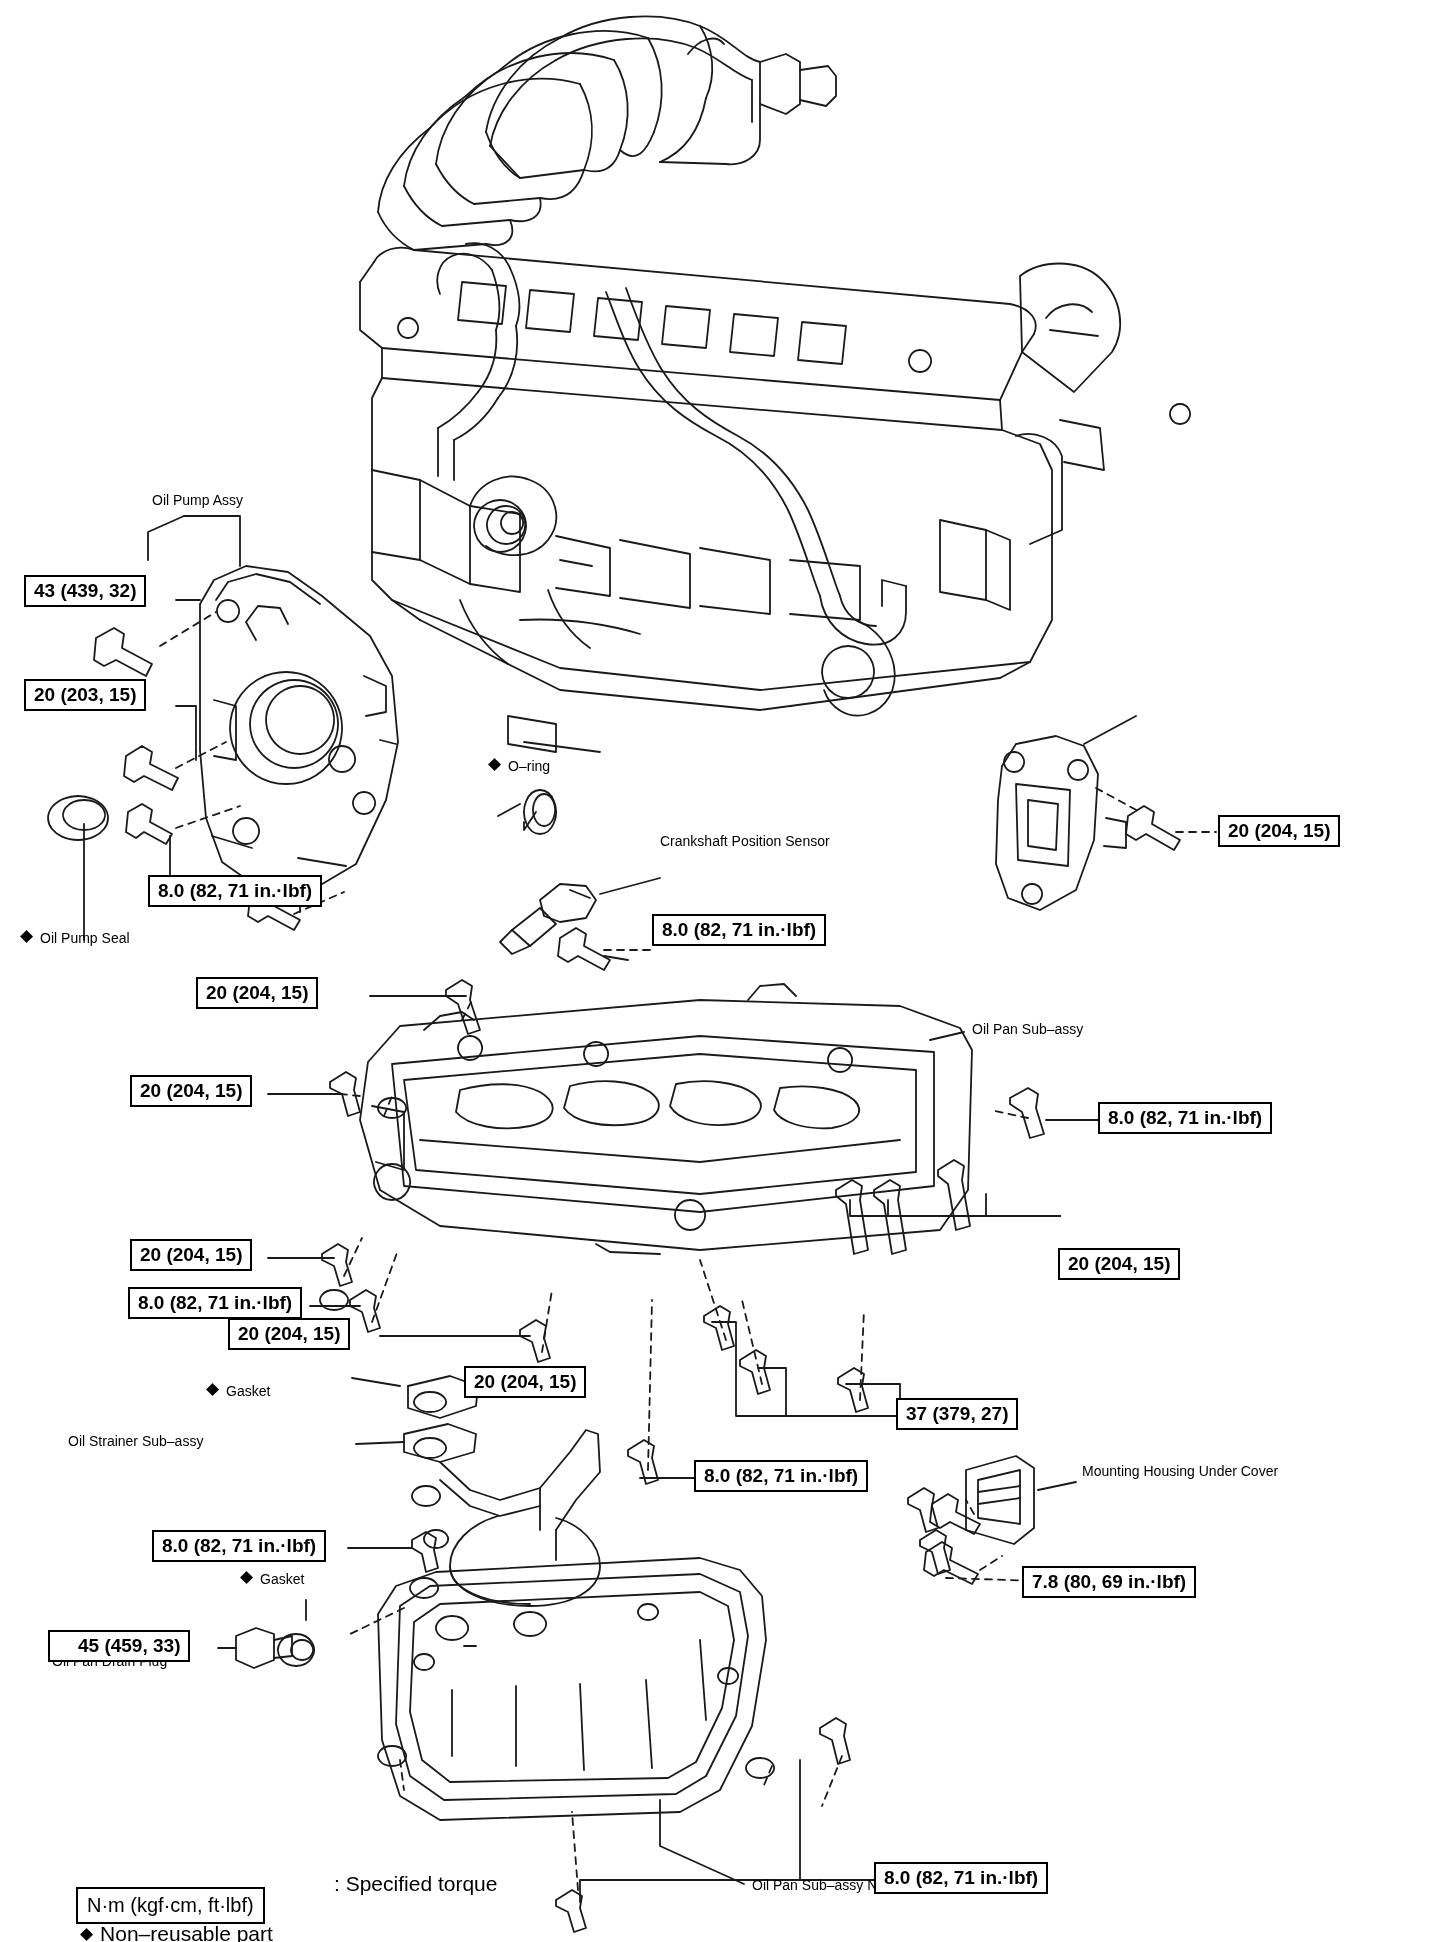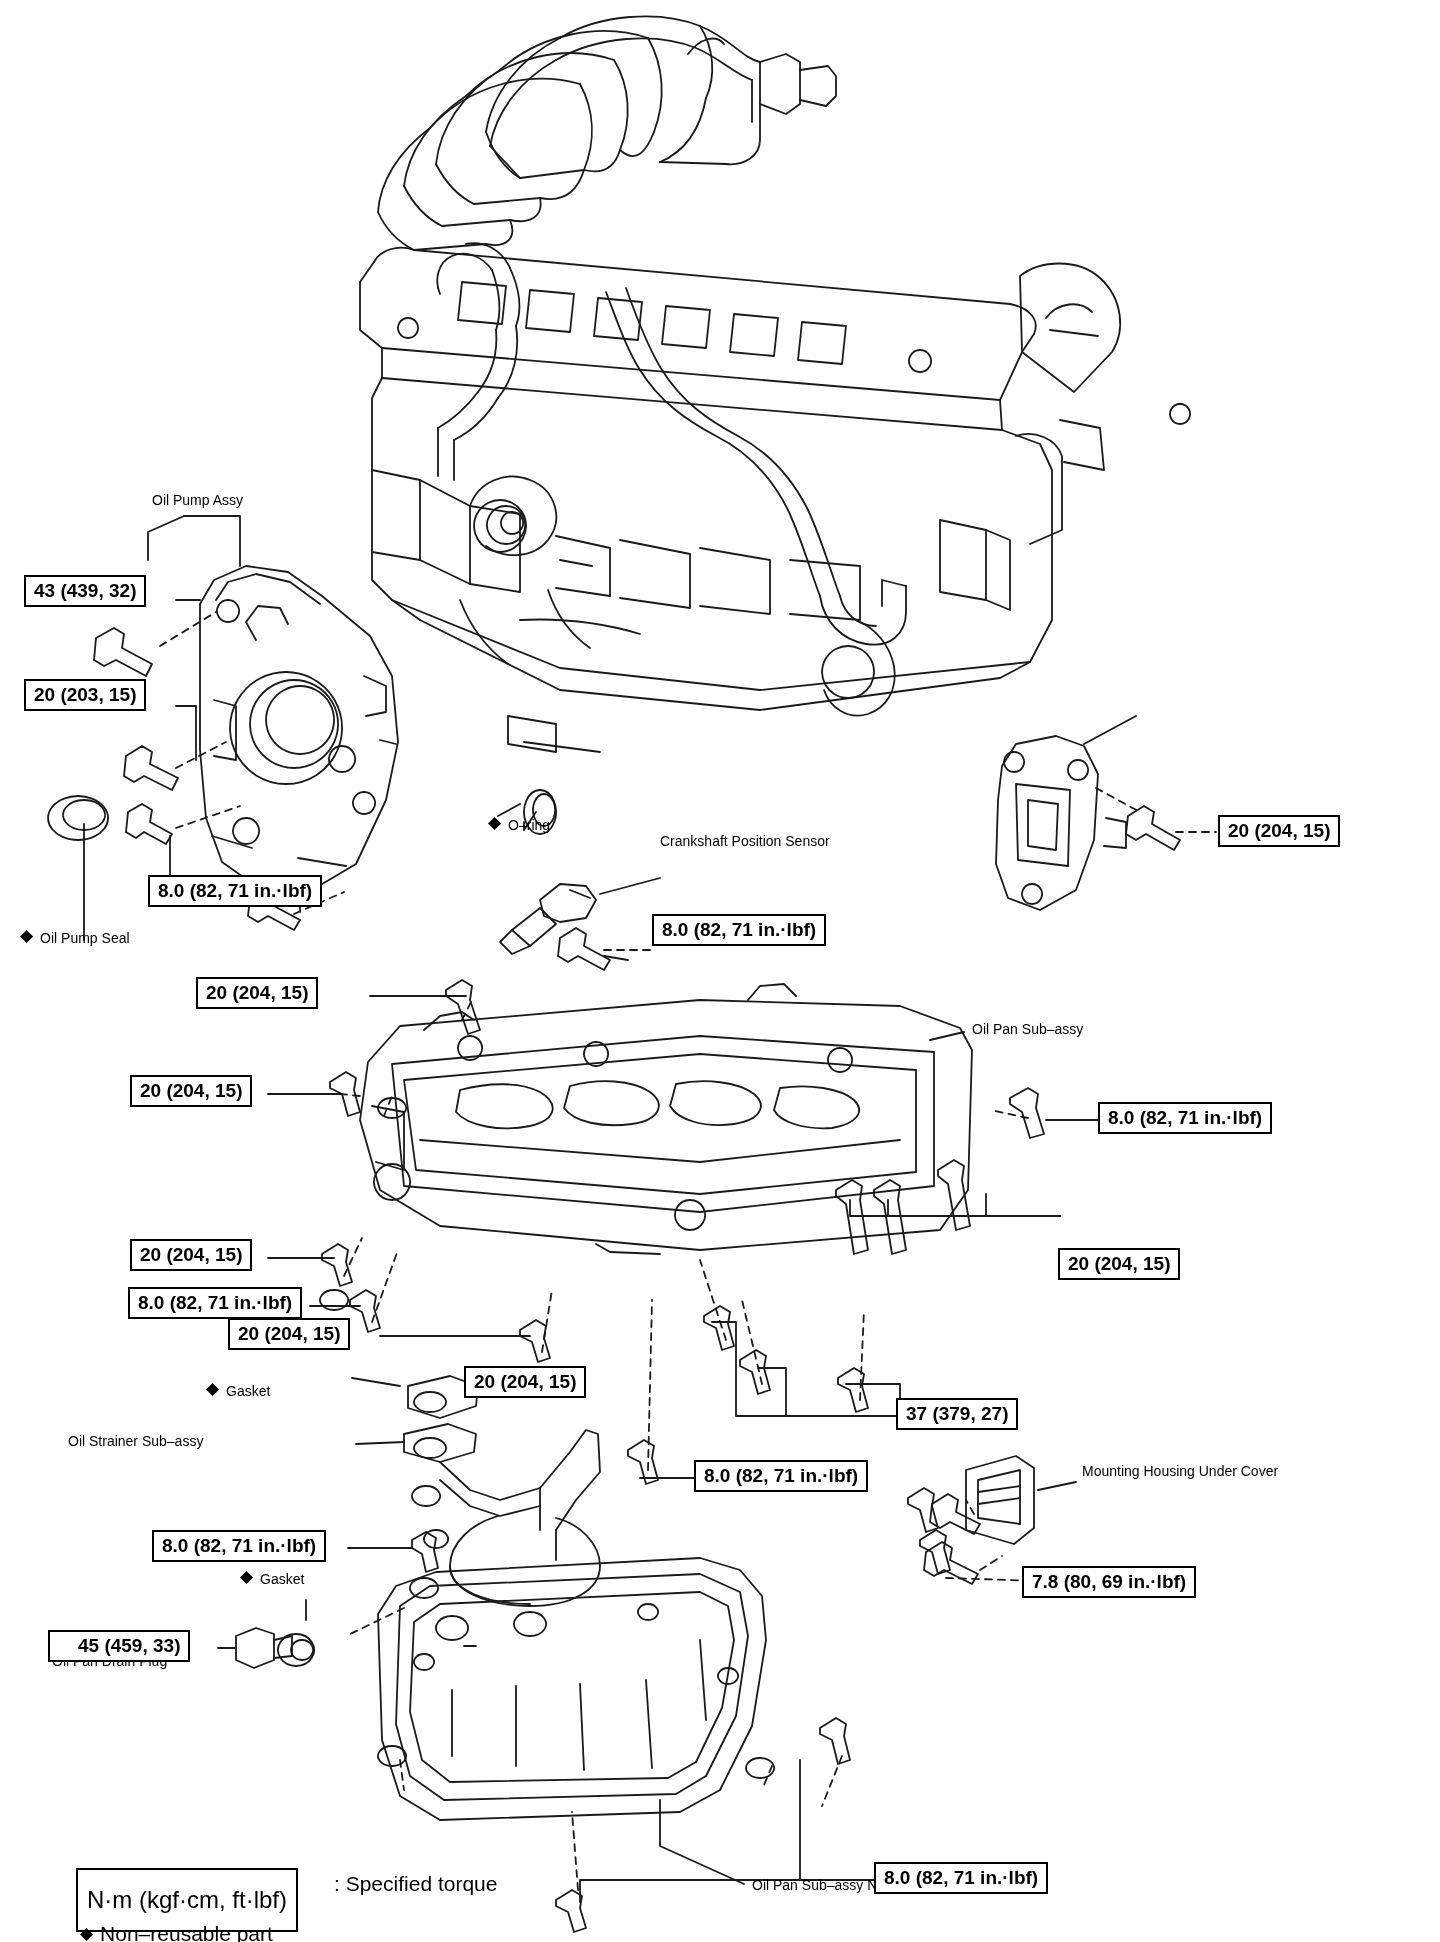--- a/index.html
+++ b/index.html
@@ -3,21 +3,21 @@
 <meta charset="utf-8">
 <style>
   html,body{margin:0;padding:0;background:#ffffff;}
   body{width:1440px;height:1942px;position:relative;font-family:"Liberation Sans",sans-serif;color:#000;}
   #sheet{position:absolute;left:0;top:0;width:1440px;height:1942px;overflow:hidden;}
   svg.art{position:absolute;left:0;top:0;width:1440px;height:1942px;}
   .lbl{position:absolute;font-size:14px;line-height:26px;white-space:nowrap;color:#000;}
   .lbl.two{white-space:normal;}
   .torque{position:absolute;border:2px solid #000;background:#fff;font-size:19px;font-weight:bold;
           padding:4px 8px;white-space:nowrap;line-height:20px;text-align:right;}
-  .legendbox{position:absolute;border:2px solid #000;background:#fff;font-size:24px;padding:16px 9px;white-space:nowrap;}
+  .legendbox{position:absolute;border:2px solid #000;background:#fff;font-size:20px;padding:5px 9px;white-space:nowrap;margin-top:19px;}
   .note{position:absolute;font-size:21px;white-space:nowrap;}
   .dia::before{content:"\25C6";font-size:17px;margin-right:7px;position:relative;top:-2px;}
 </style>
 </head>
 <body>
 
 <div id="sheet">
 
   <svg class="art" viewBox="0 0 1440 1942" aria-hidden="true">
     <g fill="none" stroke="#1a1a1a" stroke-width="1.8" stroke-linejoin="round" stroke-linecap="round">
@@ -342,21 +342,21 @@
       <path d="M880 1880 L 800 1880 L 800 1760"></path>
       <path d="M880 1880 L 580 1880 L 580 1902"></path>
       <path d="M628 960 L 604 956"></path>
     </g>
   </svg>
 
   <div class="lbl" style="left:152px;top:487px;">Oil Pump Assy</div>
 
   <div class="lbl dia" style="left:20px;top:925px;">Oil Pump Seal</div>
 
-  <div class="lbl dia" style="left:488px;top:812px;">O–ring</div>
+  <div class="lbl dia" style="left:488px;top:753px;">O–ring</div>
 
   <div class="lbl two" style="left:660px;top:828px;width:270px;">Crankshaft  Position Sensor</div>
 
 
   <div class="lbl" style="left:972px;top:1016px;">Oil Pan Sub–assy</div>
 
   <div class="lbl dia" style="left:206px;top:1378px;">Gasket</div>
 
   <div class="lbl" style="left:68px;top:1428px;">Oil Strainer Sub–assy</div>
 

